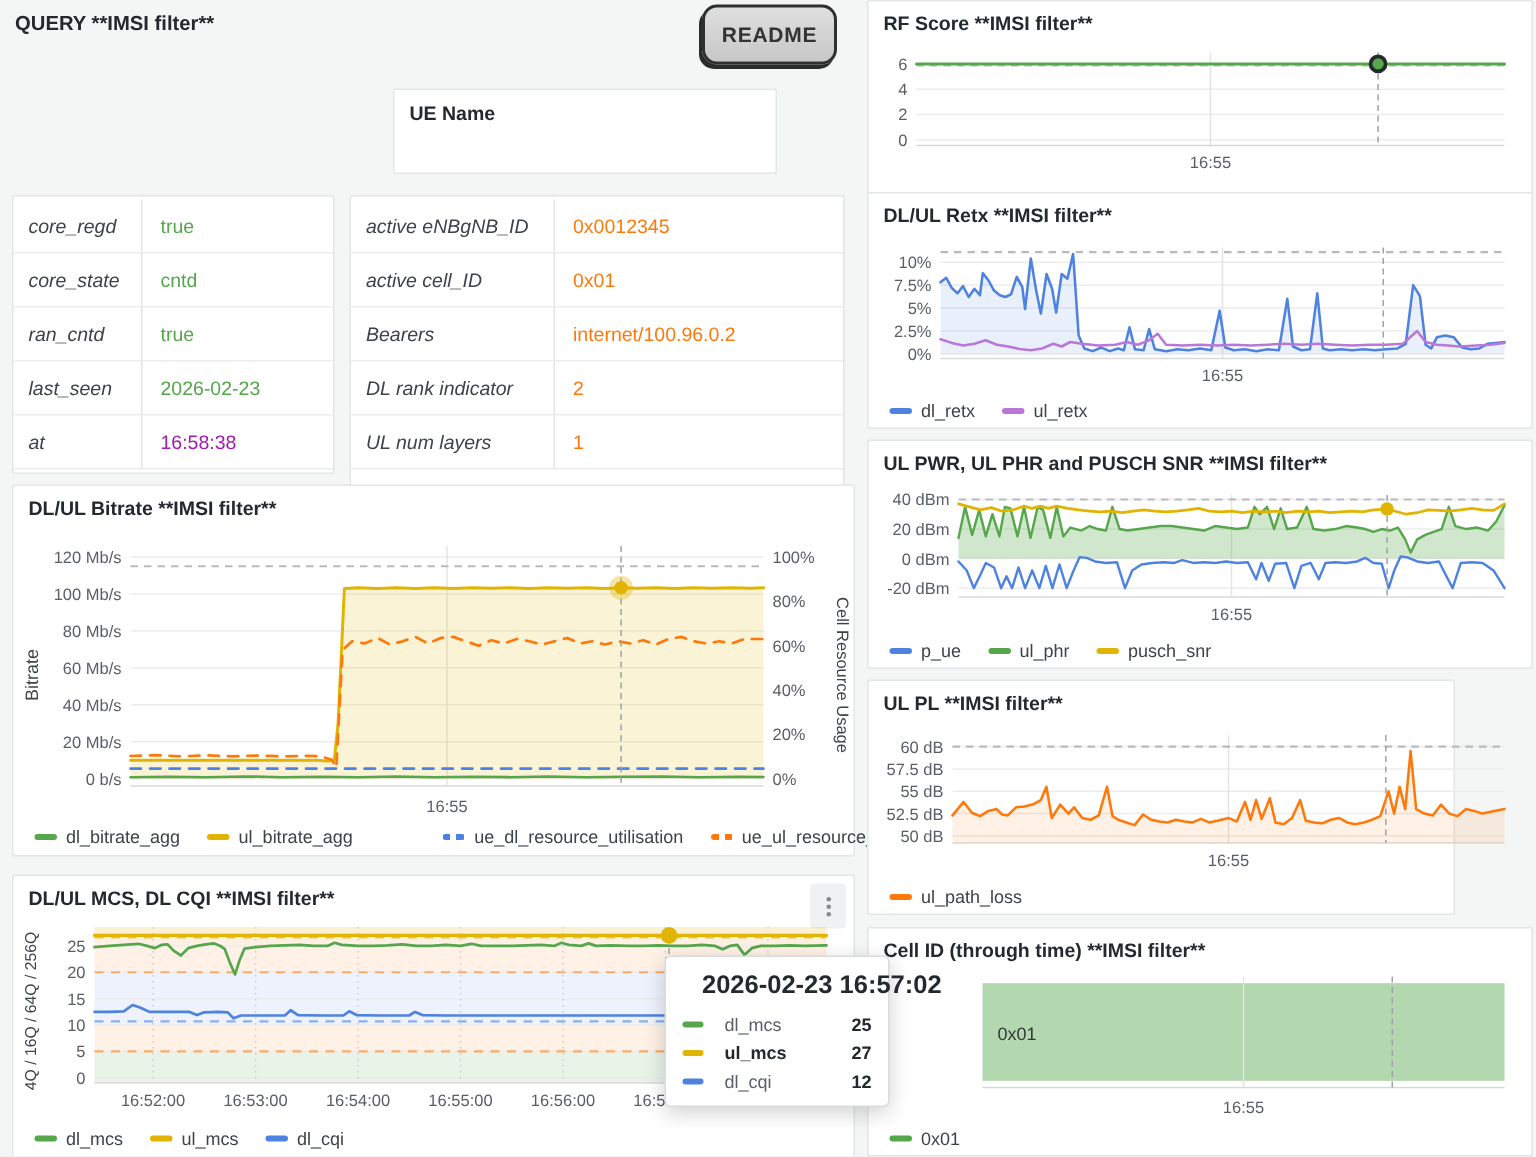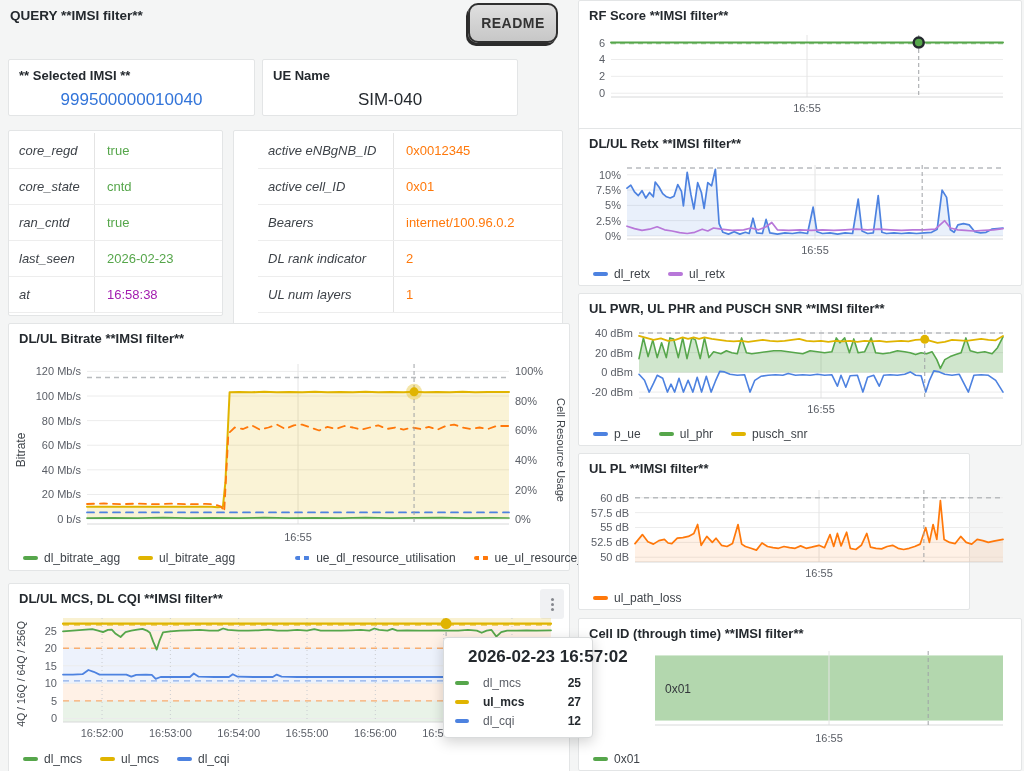--- a/index.html
+++ b/index.html
@@ -39,28 +39,23 @@
   .tt-val{color:#24292E;font-weight:600;}
 </style>
 </head>
 <body>
 
 <div id="app">
 
   <div class="page-title">QUERY **IMSI filter**</div>
   <button class="readme-btn">README</button>
 
-  <div class="panel" style="left:8px;top:59px;width:247px;height:57px;">
-    <div class="stat-label">** Selected IMSI **</div>
-    <div class="stat-value v-blue">999500000010040</div>
-  </div>
 
   <div class="panel" style="left:262px;top:59px;width:256px;height:57px;">
     <div class="stat-label">UE Name</div>
-    <div class="stat-value v-dark">SIM-040</div>
   </div>
 
   <div class="panel" style="left:8px;top:130px;width:215px;height:186px;padding-top:2px;">
     <div>
         <div class="trow">
           <div class="tlabel" style="width: 86px;">core_regd</div>
           <div class="tval" style="color: rgb(86, 166, 75);">true</div>
         </div>
         <div class="trow">
           <div class="tlabel" style="width: 86px;">core_state</div>
@@ -74,21 +69,21 @@
           <div class="tlabel" style="width: 86px;">last_seen</div>
           <div class="tval" style="color: rgb(86, 166, 75);">2026-02-23</div>
         </div>
         <div class="trow">
           <div class="tlabel" style="width: 86px;">at</div>
           <div class="tval" style="color: #a21caf;">16:58:38</div>
         </div>
       </div>
   </div>
 
-  <div class="panel" style="left:233px;top:130px;width:330px;height:236px;padding-top:2px;padding-left:24px;">
+  <div class="panel" style="left:233px;top:130px;width:330px;height:236px;padding-top:2px;">
     <div>
         <div class="trow">
           <div class="tlabel" style="width: 136px;">active eNBgNB_ID</div>
           <div class="tval" style="color: rgb(255, 120, 10);">0x0012345</div>
         </div>
         <div class="trow">
           <div class="tlabel" style="width: 136px;">active cell_ID</div>
           <div class="tval" style="color: rgb(255, 120, 10);">0x01</div>
         </div>
         <div class="trow">

